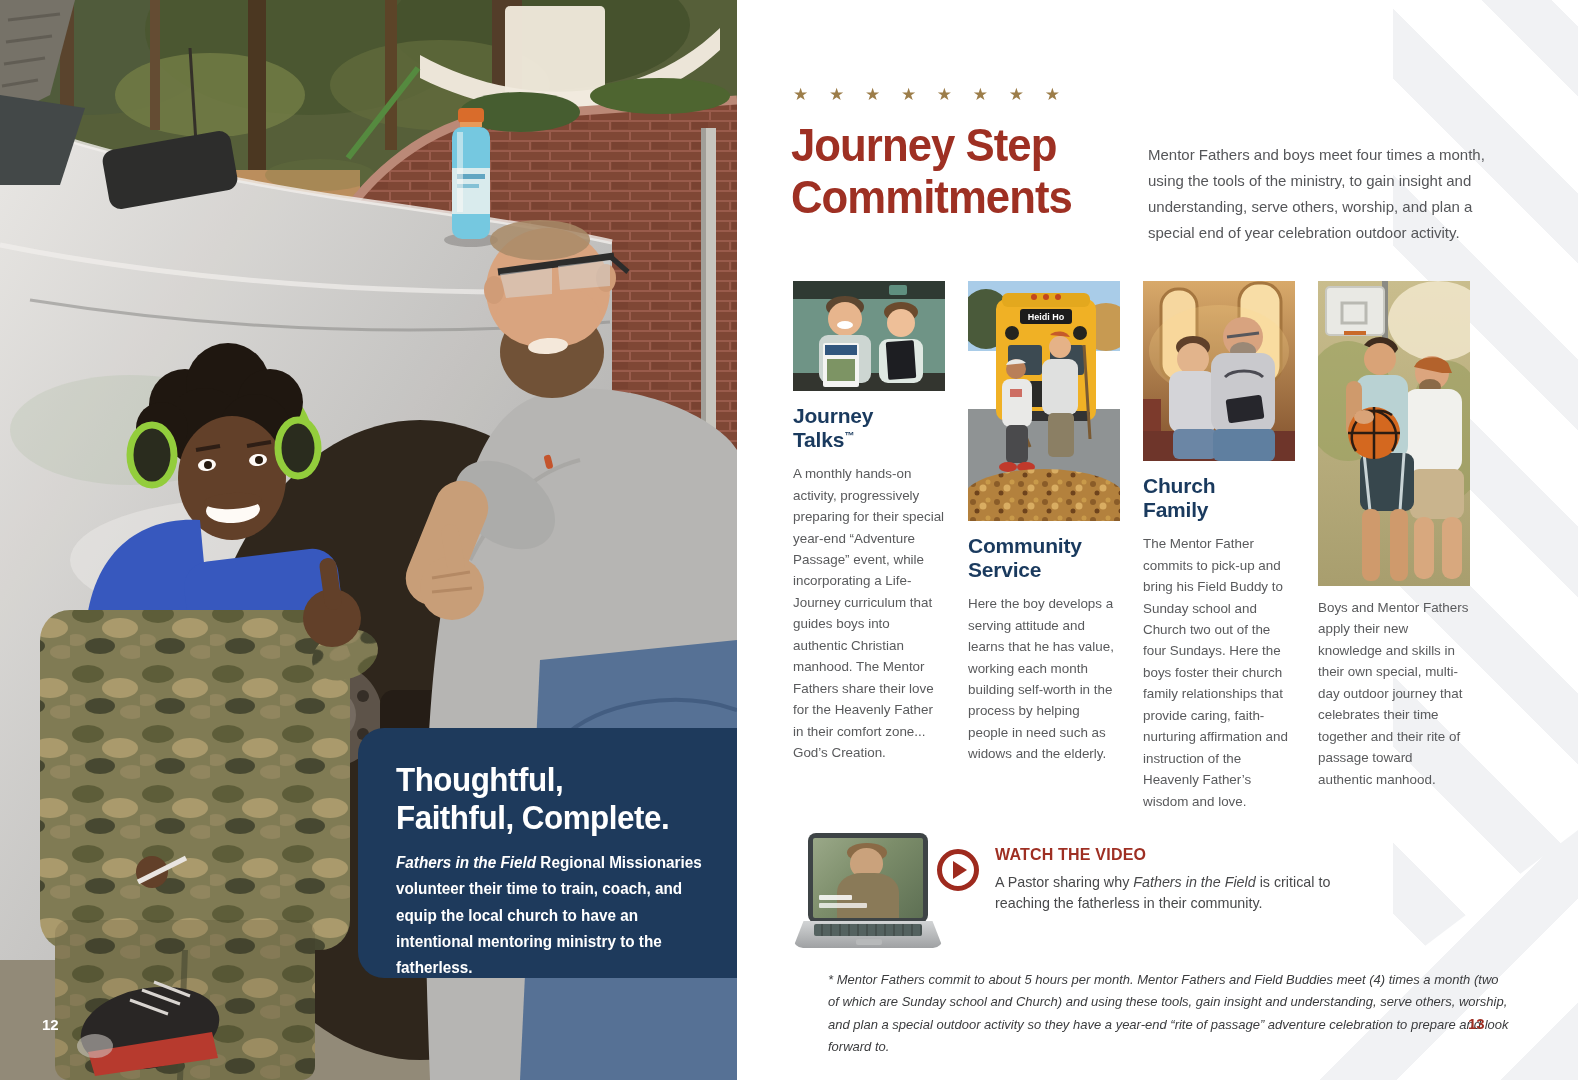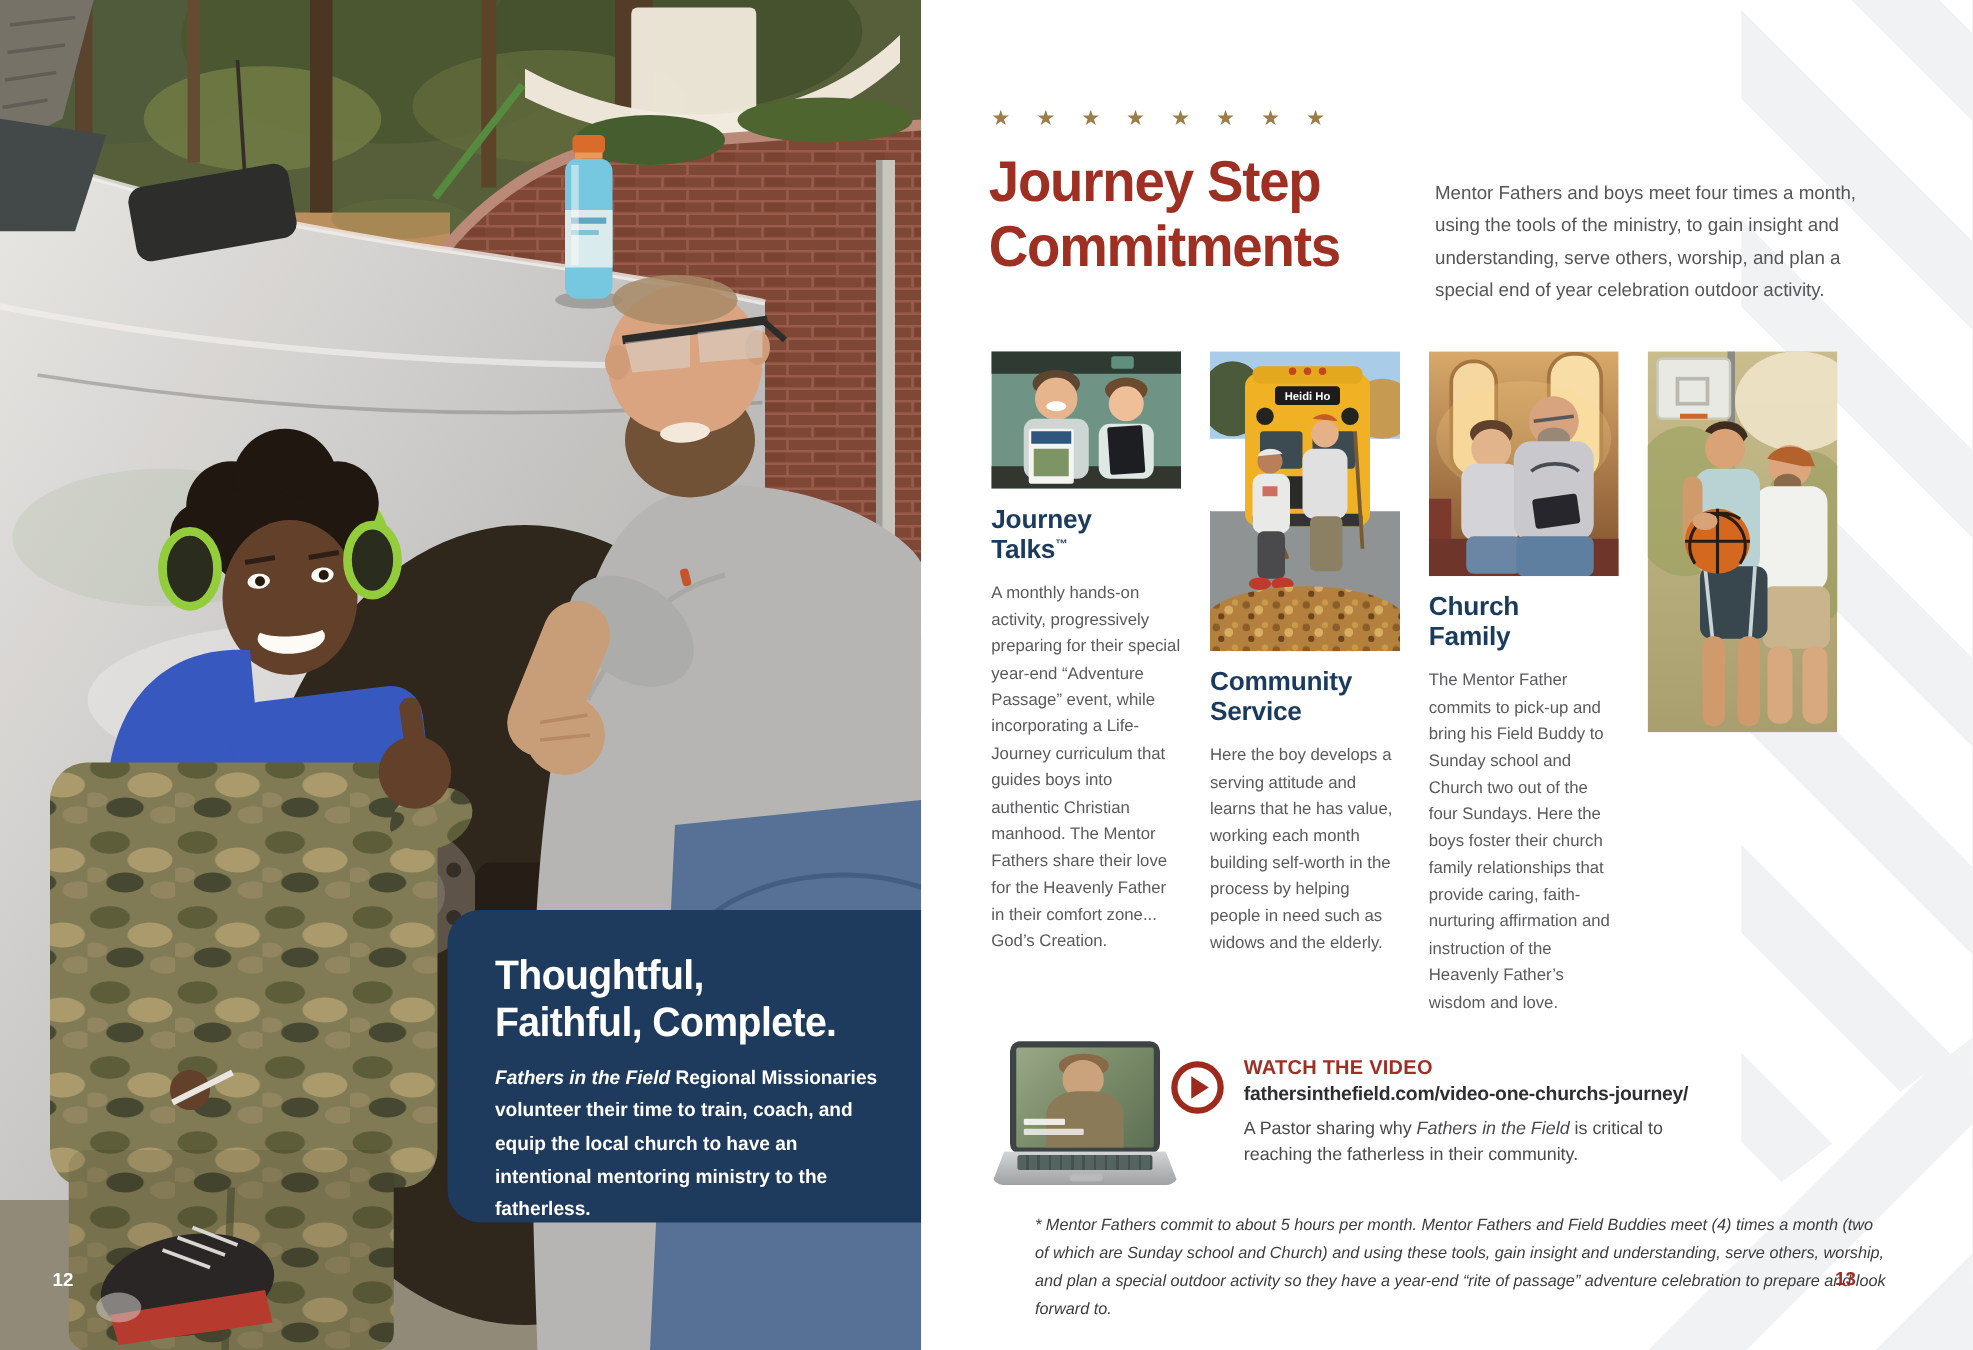--- a/index.html
+++ b/index.html
@@ -455,40 +455,40 @@
             <rect x="42" y="172" width="54" height="58" rx="9" fill="#37474d"></rect>
             <path d="M46,172 L52,230 M86,172 L82,230" stroke="#c9d4d6" stroke-width="3"></path>
             <rect x="44" y="228" width="18" height="72" rx="8" fill="#cf9a6c"></rect>
             <rect x="72" y="228" width="18" height="72" rx="8" fill="#cf9a6c"></rect>
             <rect x="28" y="100" width="16" height="56" rx="8" fill="#cf9a6c"></rect>
             <circle cx="56" cy="152" r="26" fill="#d4681f"></circle>
             <path d="M30,152 h52 M56,126 v52 M38,134 a26,26 0 0 1 36,36 M74,134 a26,26 0 0 0 -36,36" stroke="#2b1c12" stroke-width="2.5" fill="none"></path>
             <ellipse cx="46" cy="136" rx="10" ry="7" fill="#d9a377"></ellipse>
           </svg>
         </div>
+        <div class="col-body">Boys and Mentor Fathers apply their new knowledge and skills in their own special, multi-day outdoor journey that celebrates their time together and their rite of passage toward authentic manhood.</div>
       </div>
     </div>
 
     <div class="laptop">
       <div class="screen">
         <div class="screen-img">
           <div class="screen-person-hair"></div>
           <div class="screen-person-head"></div>
           <div class="screen-person-body"></div>
           <div class="screen-cap1"></div>
           <div class="screen-cap2"></div>
         </div>
       </div>
       <div class="base"></div>
       <div class="keys"></div>
       <div class="trackpad"></div>
     </div>
     <div class="play-btn"></div>
     <div class="video-text">
       <div class="video-label">WATCH THE VIDEO</div>
-      <div class="video-url">fathersinthefield.com/video-one-churchs-journey/</div>
       <div class="video-desc"><span>A Pastor sharing why </span><span class="it">Fathers in the Field</span><span> is critical to reaching the fatherless in their community.</span></div>
     </div>
 
     <div class="footnote">* Mentor Fathers commit to about 5 hours per month.  Mentor Fathers and Field Buddies meet  (4) times a month (two of which are Sunday school and Church) and using these tools, gain insight and understanding, serve others, worship, and plan a special outdoor activity so they have a year-end “rite of passage” adventure celebration to prepare and look forward to.</div>
     <div class="pagenum-right">13</div>
   </div>
 </div>
 
 </body></html>

